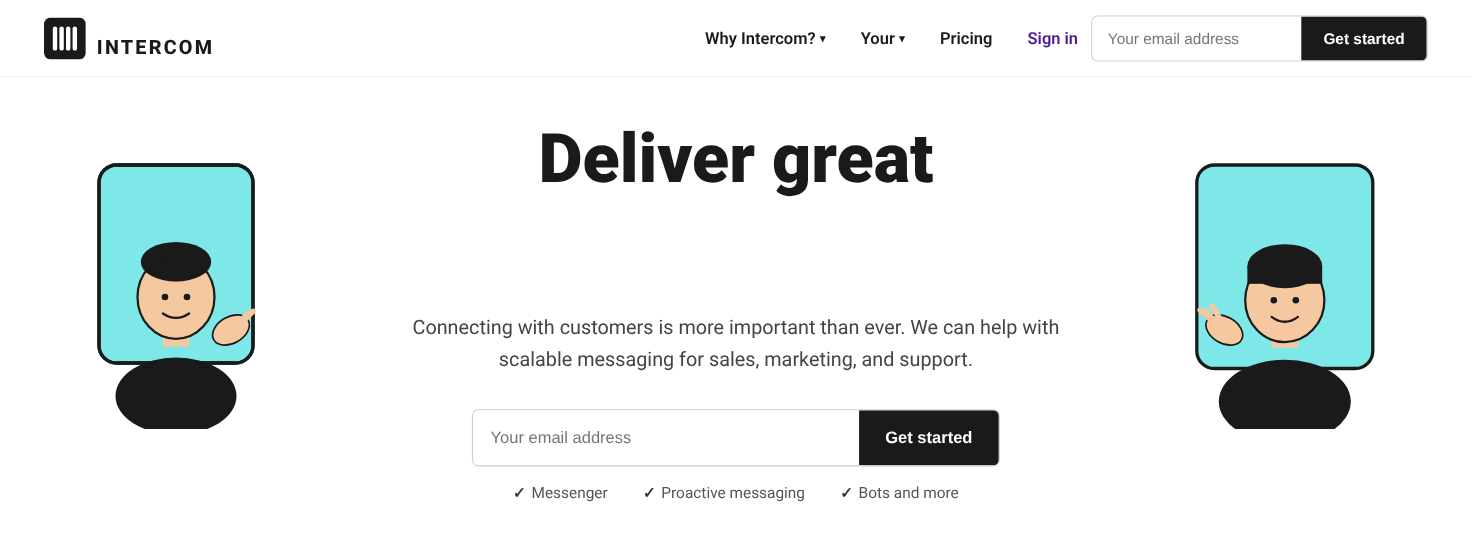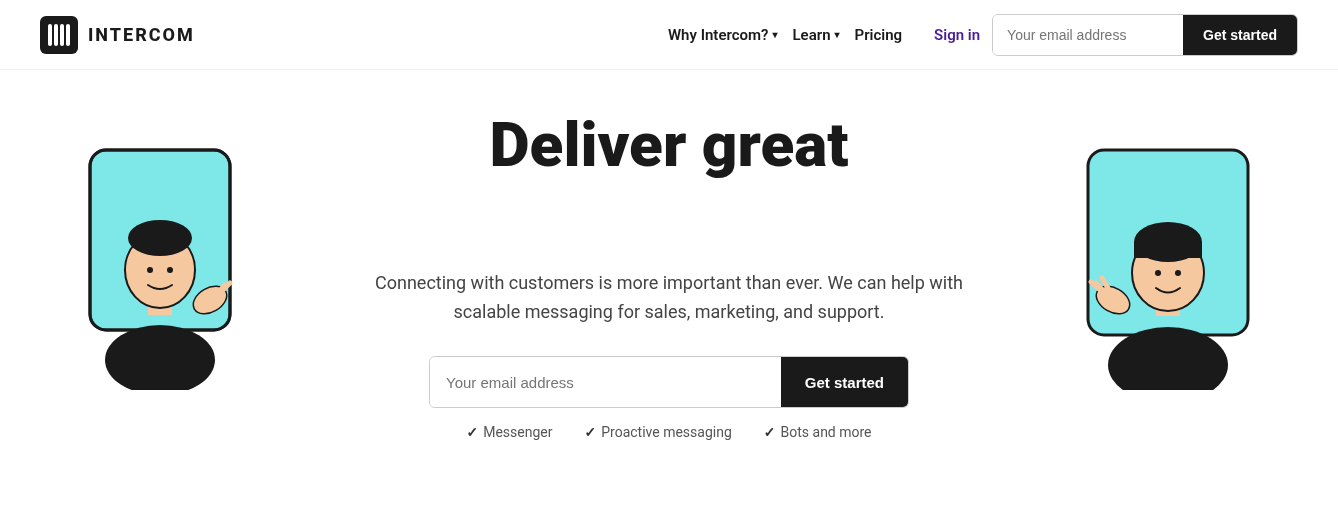--- a/index.html
+++ b/index.html
@@ -15,38 +15,38 @@
     
     .navbar {
       display: flex;
       align-items: center;
       padding: 0 40px;
       height: 70px;
       border-bottom: 1px solid #f0f0f0;
     }
     .logo-area {
       display: flex;
-      align-items: center;
+      align-items: flex-end;
       gap: 10px;
       margin-right: auto;
     }
     .logo-icon {
       width: 38px;
       height: 38px;
     }
     .logo-text {
       font-size: 18px;
       font-weight: 800;
       letter-spacing: 2px;
       color: #1a1a1a;
     }
     .nav-links {
       display: flex;
       align-items: center;
-      gap: 15px;
+      gap: 32px;
       margin-right: 32px;
     }
     .nav-link {
       font-size: 15px;
       font-weight: 600;
       color: #1a1a1a;
       text-decoration: none;
       display: flex;
       align-items: center;
       gap: 4px;
@@ -104,21 +104,21 @@
       color: #1a1a1a;
       text-align: center;
       line-height: 1.12;
       max-width: 700px;
     }
     .hero-subtitle {
       font-size: 18px;
       color: #444;
       text-align: center;
       max-width: 600px;
-      margin-top: 20px;
+      margin-top: 36px;
       line-height: 1.6;
     }
     .hero-email-form {
       display: flex;
       align-items: center;
       margin-top: 30px;
       border: 1.5px solid #ccc;
       border-radius: 6px;
       overflow: hidden;
       height: 52px;
@@ -199,21 +199,21 @@
     </svg>
     <span class="logo-text">INTERCOM</span>
   </div>
 
   <div class="nav-links">
     <a class="nav-link" href="#">
       <span>Why Intercom?</span>
       <span class="chevron">▾</span>
     </a>
     <a class="nav-link" href="#">
-      <span>Learn</span>
+      <span>Your</span>
       <span class="chevron">▾</span>
     </a>
     <a class="nav-link" href="#">
       <span>Pricing</span>
     </a>
   </div>
 
   <a class="nav-signin" href="#">Sign in</a>
 
   <div class="nav-email-form">

